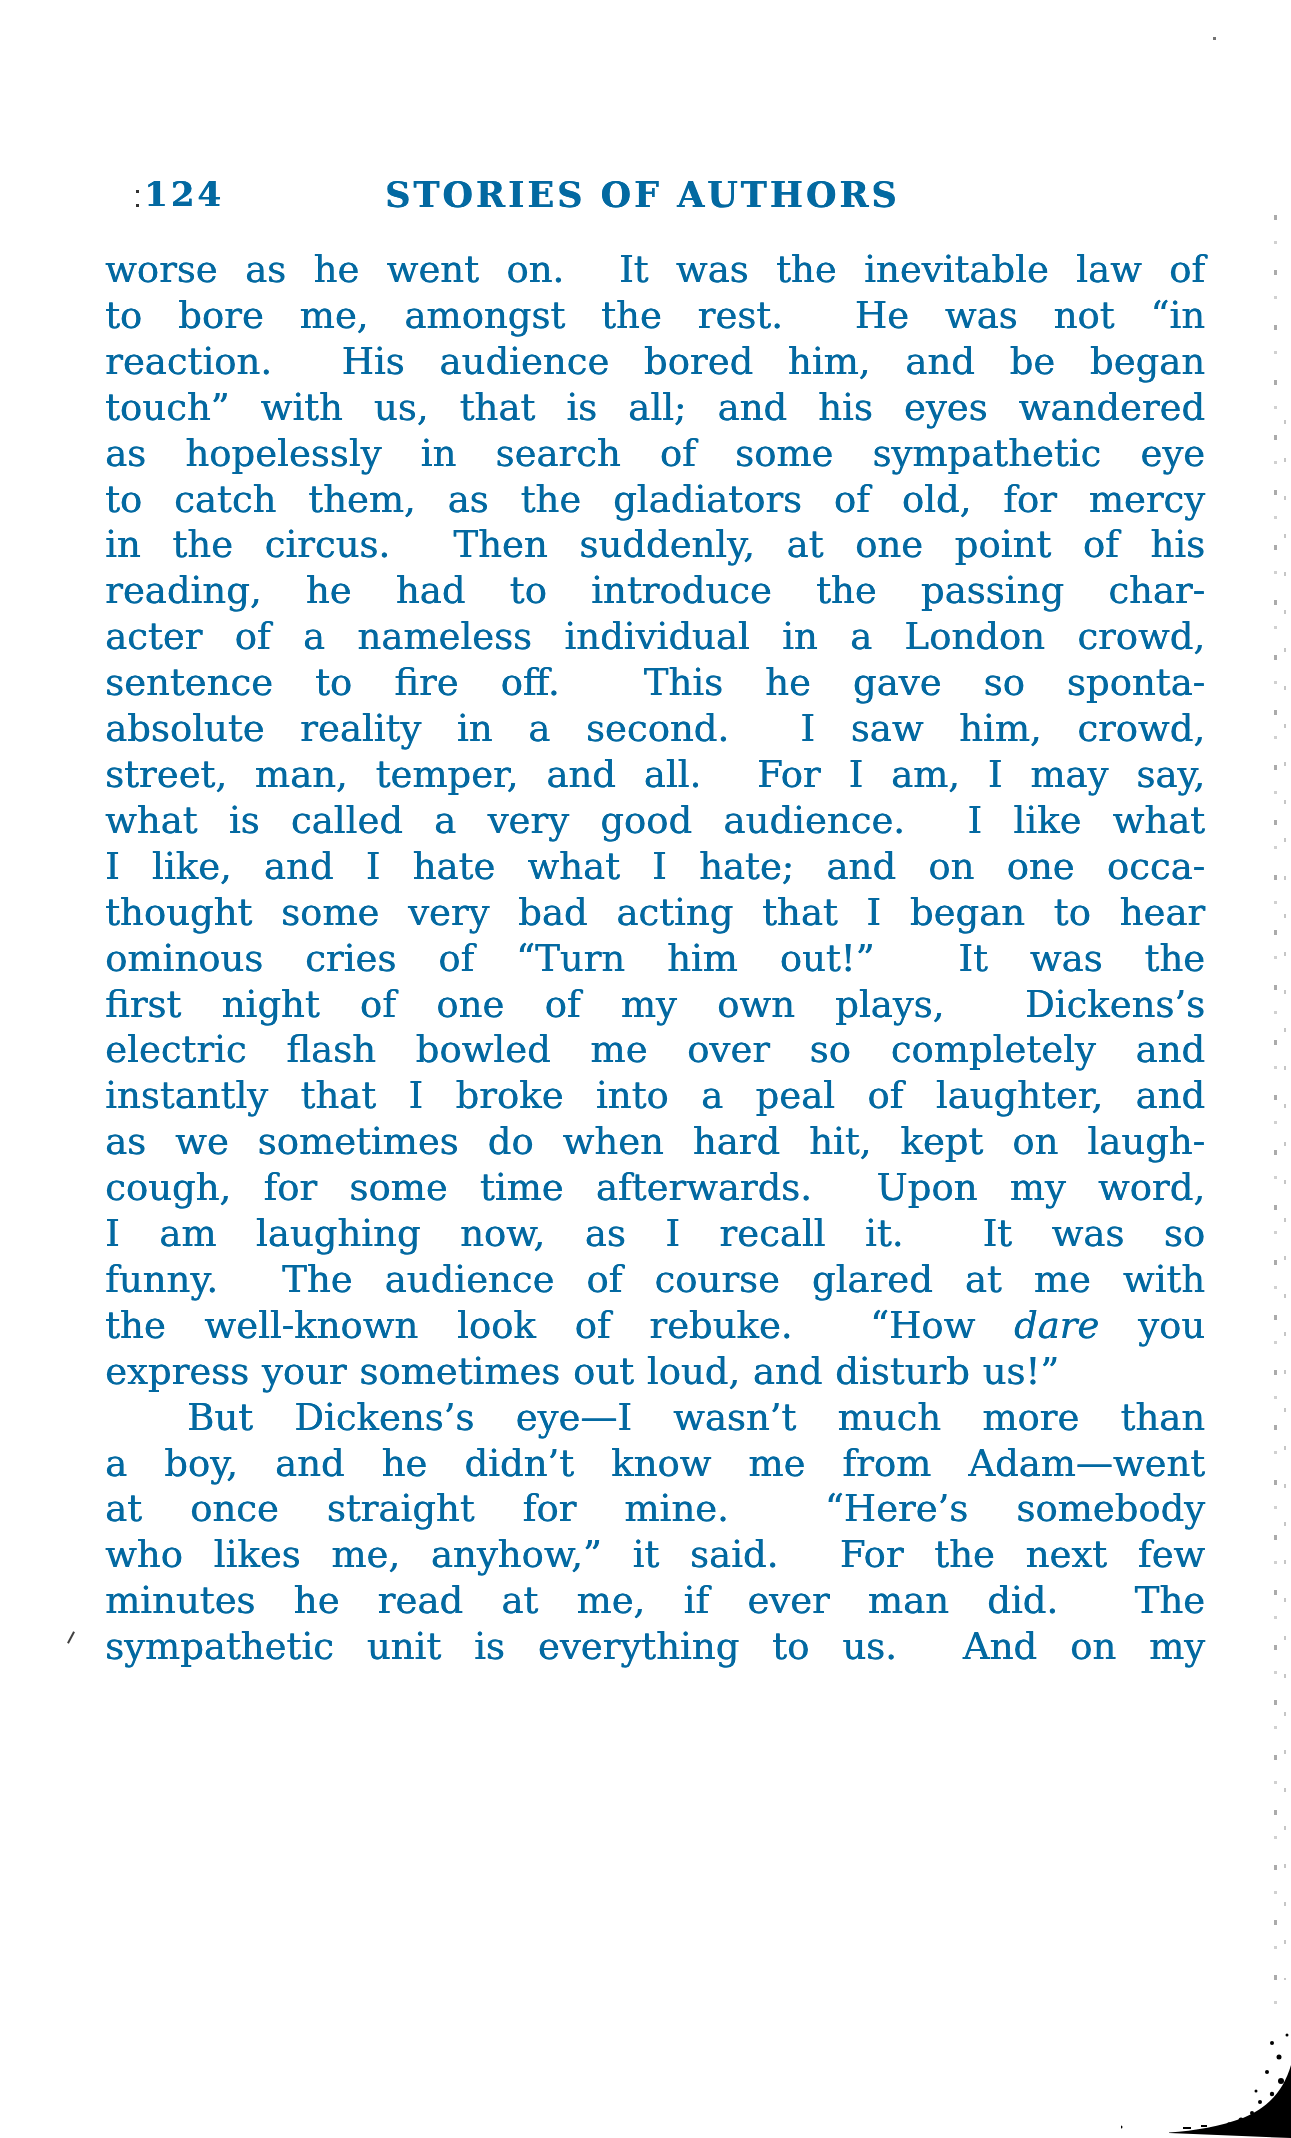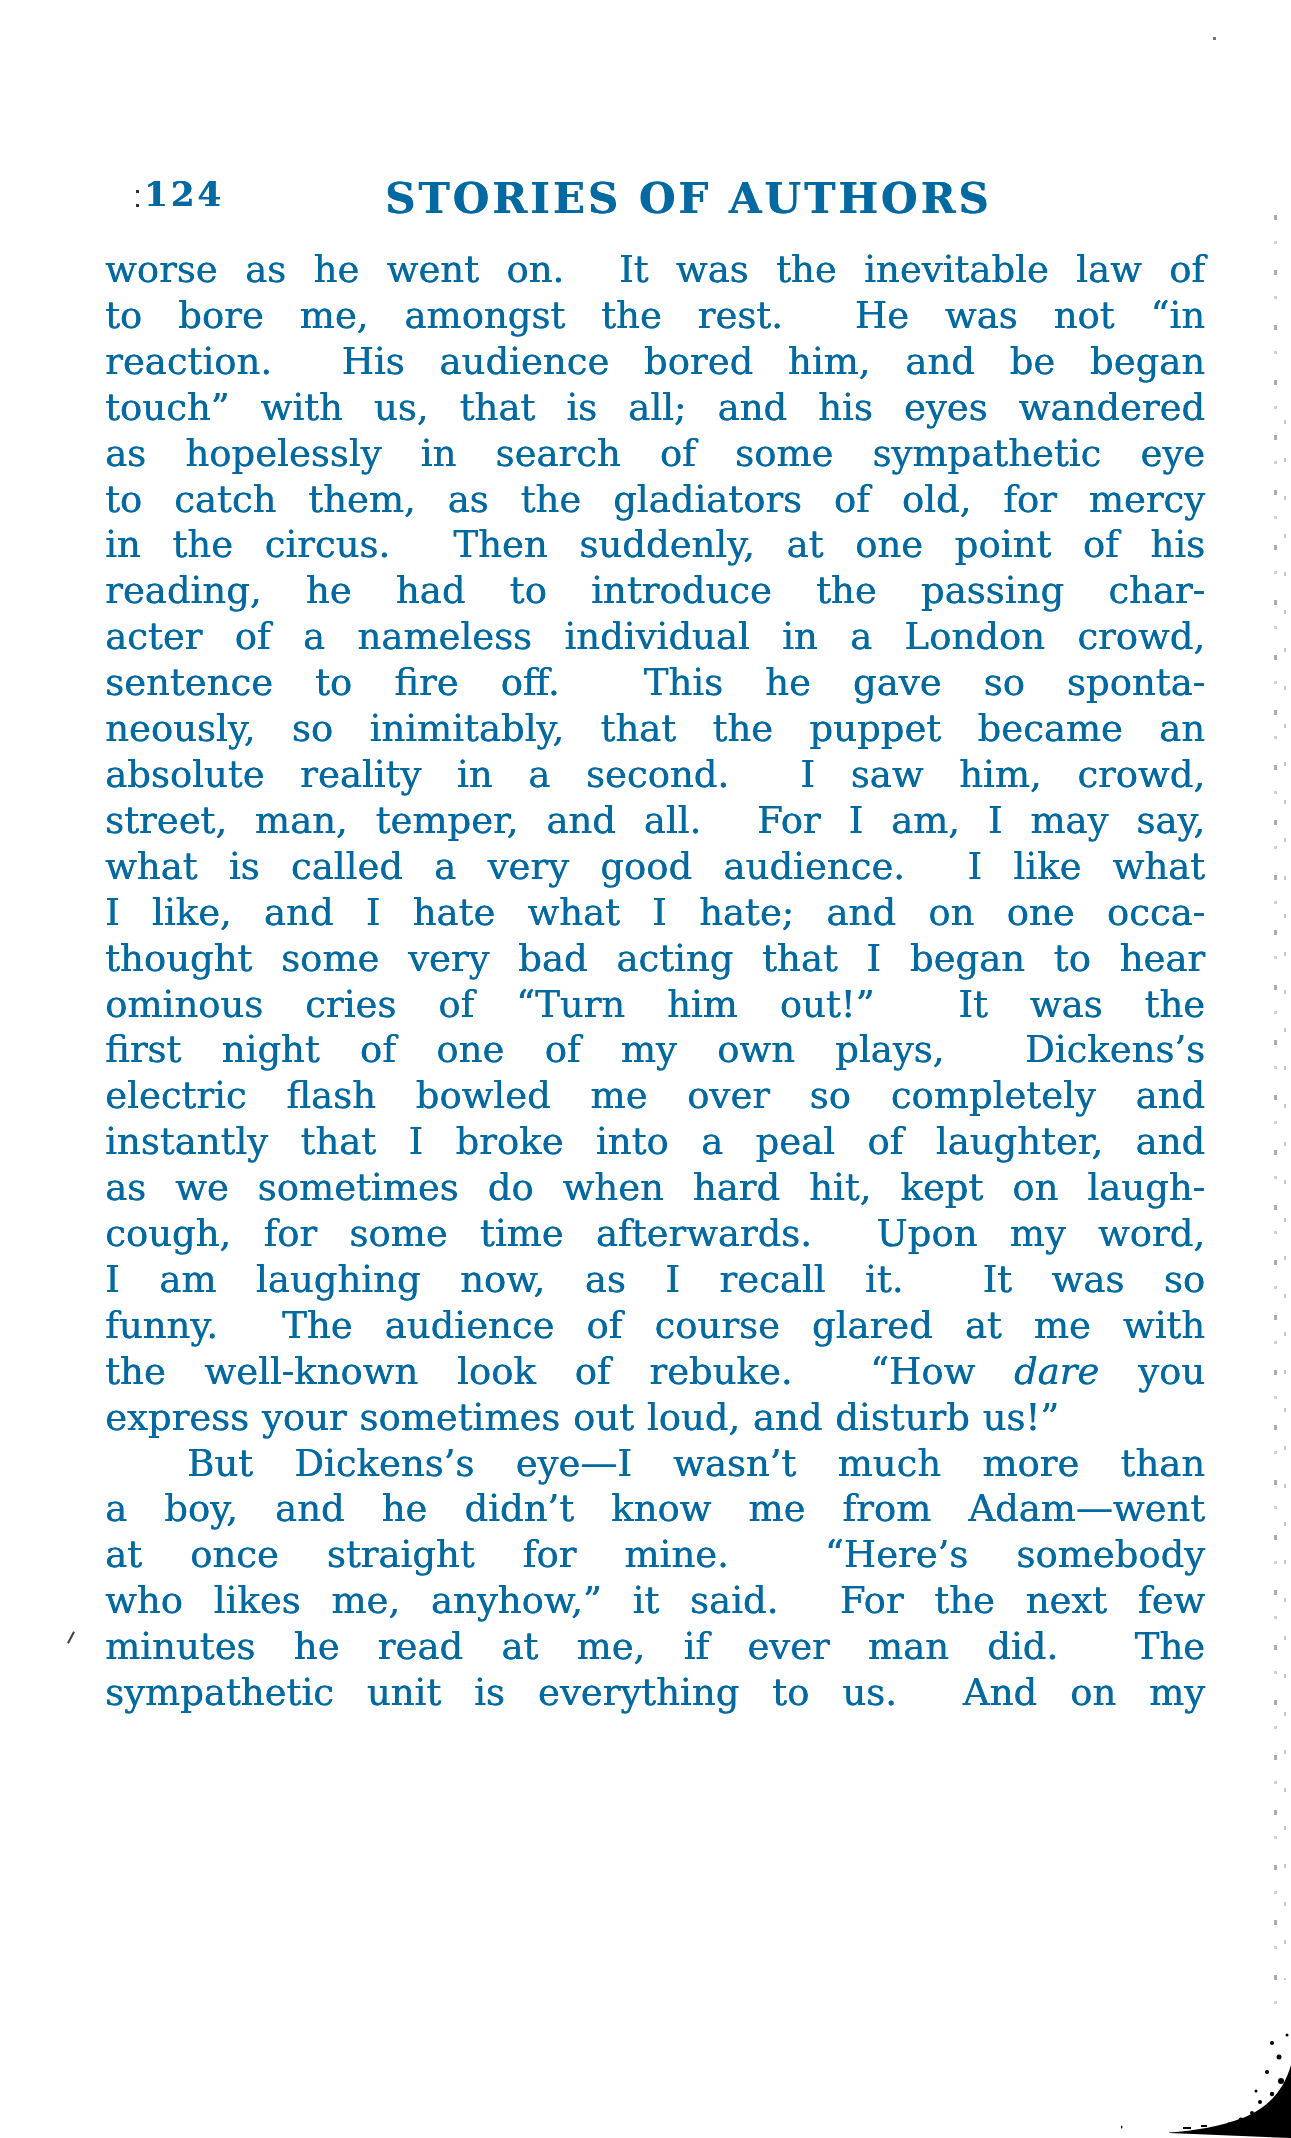--- a/index.html
+++ b/index.html
@@ -20,21 +20,21 @@
     font-size: 34px;
     font-weight: bold;
     letter-spacing: 3px;
   }
   .running-title {
     position: absolute;
     left: 385px;
     top: 174px;
     width: 495px;
     text-align: center;
-    font-size: 42px;
+    font-size: 35px;
     font-weight: bold;
     letter-spacing: 3px;
     white-space: nowrap;
   }
   .body-text {
     position: absolute;
     left: 105px;
     top: 247px;
     width: 1100px;
     font-size: 37px;
@@ -100,21 +100,20 @@
       <div class="line"><span>worse as he went on.&nbsp; It was the inevitable law of</span></div>
       <div class="line"><span>to bore me, amongst the rest.&nbsp; He was not “in</span></div>
       <div class="line"><span>reaction.&nbsp; His audience bored him, and be began</span></div>
       <div class="line"><span>touch” with us, that is all; and his eyes wandered</span></div>
       <div class="line"><span>as hopelessly in search of some sympathetic eye</span></div>
       <div class="line"><span>to catch them, as the gladiators of old, for mercy</span></div>
       <div class="line"><span>in the circus.&nbsp; Then suddenly, at one point of his</span></div>
       <div class="line"><span>reading, he had to introduce the passing char-</span></div>
       <div class="line"><span>acter of a nameless individual in a London crowd,</span></div>
       <div class="line"><span>sentence to fire off.&nbsp; This he gave so sponta-</span></div>
-      <div class="line"><span>neously, so inimitably, that the puppet became an</span></div>
       <div class="line"><span>absolute reality in a second.&nbsp; I saw him, crowd,</span></div>
       <div class="line"><span>street, man, temper, and all.&nbsp; For I am, I may say,</span></div>
       <div class="line"><span>what is called a very good audience.&nbsp; I like what</span></div>
       <div class="line"><span>I like, and I hate what I hate; and on one occa-</span></div>
       <div class="line"><span>thought some very bad acting that I began to hear</span></div>
       <div class="line"><span>ominous cries of “Turn him out!”&nbsp; It was the</span></div>
       <div class="line"><span>first night of one of my own plays,&nbsp; Dickens’s</span></div>
       <div class="line"><span>electric flash bowled me over so completely and</span></div>
       <div class="line"><span>instantly that I broke into a peal of laughter, and</span></div>
       <div class="line"><span>as we sometimes do when hard hit, kept on laugh-</span></div>

